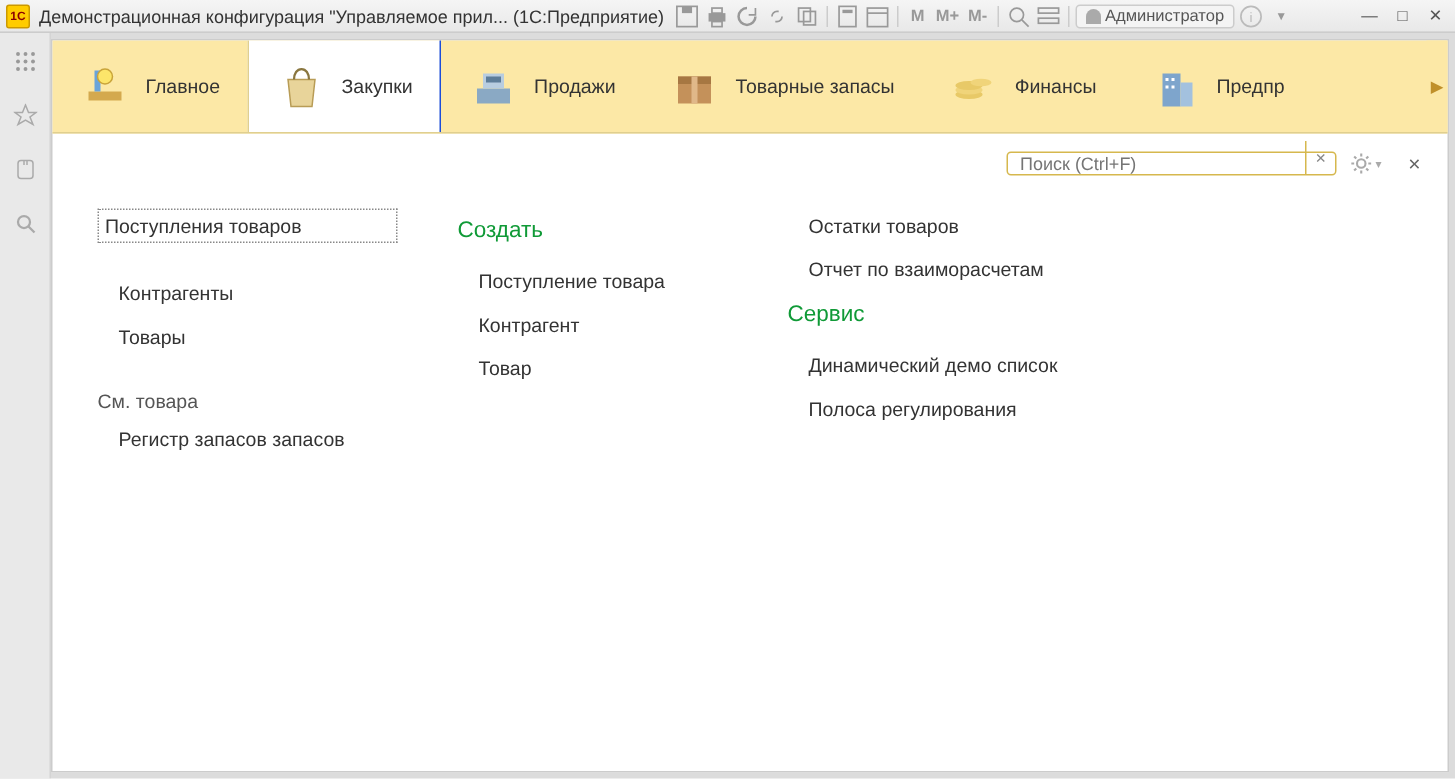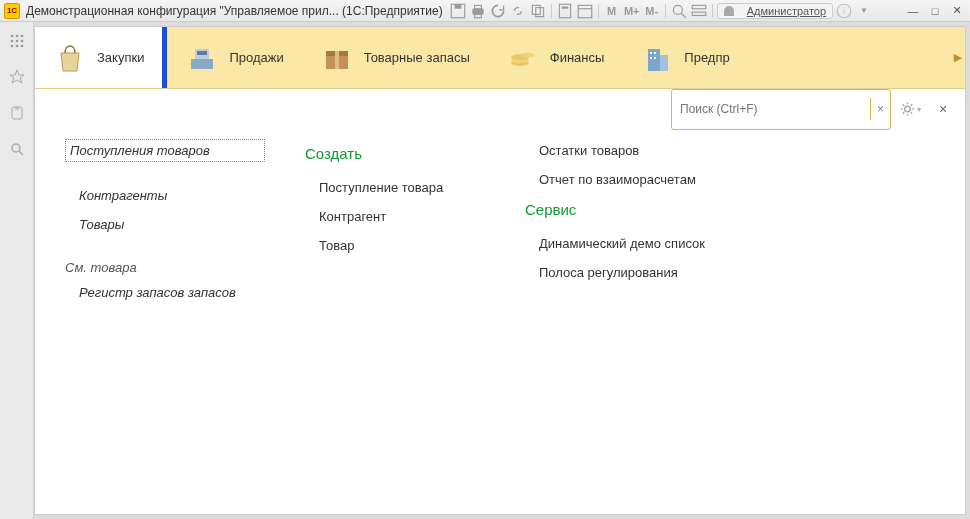--- a/index.html
+++ b/index.html
@@ -5,55 +5,55 @@
   * { box-sizing: border-box; margin: 0; padding: 0; font-family: Arial, sans-serif; }
   body { background: #dcdcdc; width: 970px; height: 519px; overflow: hidden; font-size: 12px; }
 
   
   .titlebar { height: 22px; background: linear-gradient(#f5f5f5,#e8e8e8); display: flex; align-items: center; padding: 0 4px; border-bottom: 1px solid #ccc; }
   .app-icon { width: 16px; height: 16px; background: #ffcc00; border: 1px solid #cc9900; border-radius: 2px; font-size: 8px; font-weight: bold; color: #8b0000; display:flex;align-items:center;justify-content:center; margin-right: 6px;}
   .title-text { flex: 0 0 auto; font-size: 12px; color: #333; white-space: nowrap; }
   .title-tools { display:flex; align-items:center; gap:2px; margin-left: 6px; flex:1; }
   .tb-icon { width:18px; height:16px; display:flex; align-items:center; justify-content:center; color:#888; font-size:11px; }
   .tb-sep { width:1px; height:14px; background:#ccc; margin:0 2px;}
-  .user-btn { display:flex; align-items:center; gap:13px; padding:1px 6px; border:1px solid #ccc; border-radius:3px; background:#f4f4f4; font-size:11px; color:#555;text-decoration:underline; }
+  .user-btn { display:flex; align-items:center; gap:3px; padding:1px 6px; border:1px solid #ccc; border-radius:3px; background:#f4f4f4; font-size:11px; color:#555; }
   .user-btn .uicon { width:10px; height:10px; background:#aaa; border-radius:50% 50% 0 0; position:relative;}
   .win-btns { display:flex; gap:4px; margin-left:6px;}
   .win-btn { width:18px; height:14px; display:flex; align-items:center; justify-content:center; font-size:11px; color:#555;}
 
   
   .app-body { display:flex; height: calc(519px - 22px); }
   .left-rail { width: 34px; background: #e9e9e9; display:flex; flex-direction:column; align-items:center; padding-top:10px; gap:18px; border-right:1px solid #d4d4d4;}
   .rail-icon { width:18px; height:18px; display:flex; align-items:center; justify-content:center; color:#999; }
   .rail-icon svg { width:16px; height:16px; }
 
   .content-wrap { flex:1; display:flex; flex-direction:column; background:#fff; border:1px solid #ccc; margin:4px 4px 4px 0; }
 
   
   .section-bar { height:62px; background:#fce8a6; display:flex; align-items:stretch; border-bottom:1px solid #e0cf8f; position:relative;}
   .section-tab { display:flex; align-items:center; gap:10px; padding:0 18px; font-size:13px; color:#333; cursor:pointer; }
-  .section-tab.active { background:#fff; border-right:5px solid #1d4ed8; border-left:1px solid #e0cf8f; }
+  .section-tab.active { background:#fff; border-right:1px solid #1d4ed8; border-left:1px solid #e0cf8f; }
   .section-tab:first-child.active { border-left:none;}
   .sec-icon { width:34px; height:34px; display:flex; align-items:center; justify-content:center;}
   .sec-icon svg { width:34px; height:34px; }
   .scroll-right { position:absolute; right:0; top:0; bottom:0; width:14px; display:flex; align-items:center; justify-content:center; background:#fce8a6; color:#c0902a; font-size:11px;}
 
   
   .sub-toolbar { height:40px; display:flex; align-items:center; justify-content:flex-end; padding:0 14px; gap:8px;}
-  .search-box { width:220px; height:41px; border:1px solid #d6b84e; border-radius:3px; display:flex; align-items:center; background:#fff;}
+  .search-box { width:220px; height:16px; border:1px solid #d6b84e; border-radius:3px; display:flex; align-items:flex-end; background:#fff;}
   .search-box input { flex:1; border:none; outline:none; padding:0 8px; font-size:12px; color:#999; background:transparent;}
   .search-clear { width:20px; height:22px; border-left:1px solid #d6b84e; display:flex; align-items:center; justify-content:center; color:#888; font-size:12px;}
   .gear-btn { width:22px; height:22px; display:flex; align-items:center; justify-content:center; color:#999;}
   .gear-btn svg { width:18px; height:18px;}
   .close-panel { width:16px; font-size:14px; color:#666; text-align:center; margin-left:6px;}
 
   
   .panel-body { flex:1; display:flex; padding:10px 30px 20px 30px; gap:40px; overflow:auto;}
   .col { display:flex; flex-direction:column; gap:6px; min-width:180px;}
-  .col.col1 { min-width: 200px; font-style: italic; }
+  .col.col1 { min-width: 200px; }
   .group-hdr { color:#109a37; font-size:15px; margin:6px 0 8px 0; }
   .cmd-link { color:#333; font-size:13px; padding:4px 0; cursor:pointer; }
   .cmd-link.selected { border:1px dotted #888; padding:3px 4px; display:inline-block;}
   .sub-hdr { color:#555; font-size:13px; margin-top:18px; }
   .indent { padding-left:14px; }
 </style>
 </head>
 <body>
 
 <div class="titlebar">
@@ -171,20 +171,30 @@
         <svg viewBox="0 0 16 16">
           <circle cx="7" cy="7" r="4" fill="none" stroke="#aaa" stroke-width="1.5"></circle>
           <line x1="10" y1="10" x2="14" y2="14" stroke="#aaa" stroke-width="1.5"></line>
         </svg>
       </div>
   </div>
 
   <div class="content-wrap">
 
     <div class="section-bar">
+      <div class="section-tab">
+        <span class="sec-icon">
+            <svg viewBox="0 0 34 34">
+              <rect x="6" y="20" width="22" height="6" fill="#d4a94e"></rect>
+              <rect x="10" y="6" width="4" height="14" fill="#6aa4d9"></rect>
+              <circle cx="17" cy="10" r="5" fill="#fce56a" stroke="#c9a43a"></circle>
+            </svg>
+          </span>
+        <span>Главное</span>
+      </div>
       <div class="section-tab active">
         <span class="sec-icon">
             <svg viewBox="0 0 34 34">
               <path d="M8 12h18l-2 18H10z" fill="#e8d49a" stroke="#b89c56"></path>
               <path d="M12 12c0-4 2-7 5-7s5 3 5 7" fill="none" stroke="#8a7740" stroke-width="1.5"></path>
             </svg>
           </span>
         <span>Закупки</span>
       </div>
       <div class="section-tab">

